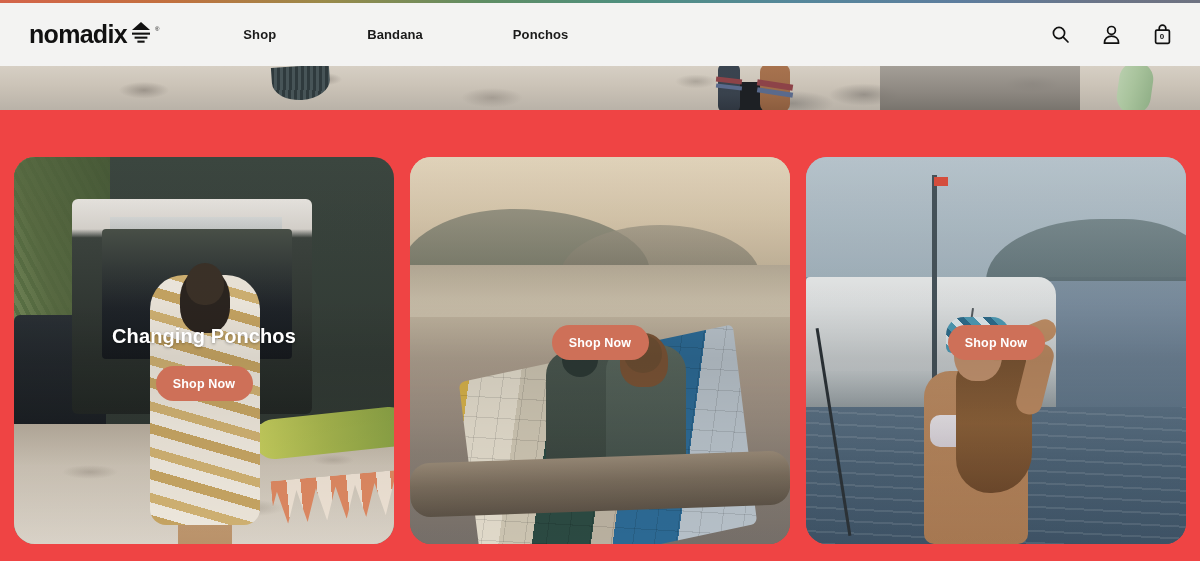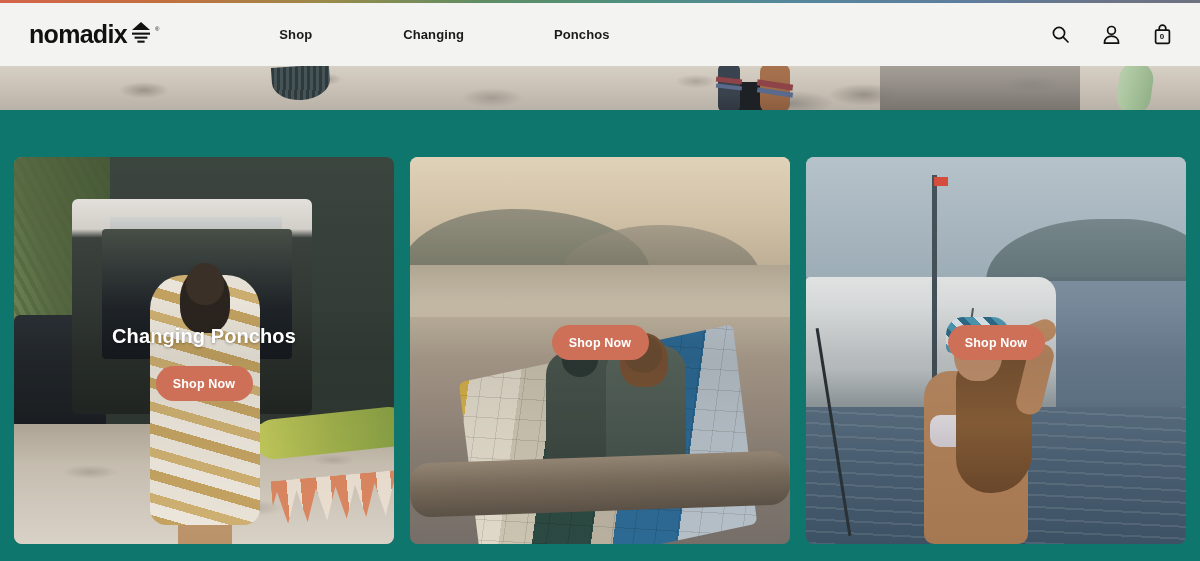--- a/index.html
+++ b/index.html
@@ -10,21 +10,21 @@
     height: 561px;
     overflow: hidden;
     background: #ffffff;
     font-family: "Liberation Sans", sans-serif;
   }
 
   .page {
     position: relative;
     width: 1200px;
     height: 561px;
-    background: #0f766e;
+    background: #ef4444;
   }
 
   
   .top-rule {
     position: absolute;
     top: 0; left: 0;
     width: 1200px;
     height: 3px;
     background: linear-gradient(90deg,
         #d4644a 0%,
@@ -74,21 +74,21 @@
     font-size: 6px;
     color: #111;
     align-self: flex-start;
     margin-top: 6px;
     margin-left: 1px;
   }
 
   .nav {
     display: flex;
     align-items: center;
-    margin-left: 120px;
+    margin-left: 84px;
     gap: 0;
     justify-content: center;
   }
   .nav-item {
     font-size: 13px;
     font-weight: 700;
     color: #1a1a1a;
     letter-spacing: 0.1px;
     cursor: pointer;
     white-space: nowrap;
@@ -234,21 +234,21 @@
     top: 157px;
     left: 14px;
     width: 1172px;
     height: 387px;
     display: flex;
     gap: 16px;
   }
   .card {
     position: relative;
     flex: 1 1 0;
-    border-radius: 8px;
+    border-radius: 21px;
     overflow: hidden;
     cursor: pointer;
   }
   .card-photo { position: absolute; inset: 0; }
   .card-overlay {
     position: absolute;
     inset: 0;
     background: linear-gradient(180deg,
        rgba(0,0,0,0.02) 0%,
        rgba(0,0,0,0.04) 38%,
@@ -664,21 +664,21 @@
           <rect x="2" y="11.6" width="18" height="2.1" fill="#111111"></rect>
           <rect x="4.6" y="15.6" width="12.8" height="2.1" fill="#111111"></rect>
           <rect x="7.4" y="19.6" width="7.2" height="2.1" fill="#111111"></rect>
         </svg>
       </span>
       <span class="logo-reg">®</span>
     </div>
 
     <nav class="nav">
       <a class="nav-item n0">Shop</a>
-      <a class="nav-item n1">Changing</a>
+      <a class="nav-item n1">Bandana</a>
       <a class="nav-item n3">Ponchos</a>
     </nav>
 
     <div class="header-actions">
 
       <div class="icon-btn">
         <svg width="19" height="19" viewBox="0 0 19 19" aria-hidden="true">
           <circle cx="8" cy="8" r="5.6" fill="none" stroke="#111111" stroke-width="1.7"></circle>
           <line x1="12.2" y1="12.2" x2="17" y2="17" stroke="#111111" stroke-width="1.7" stroke-linecap="round"></line>
         </svg>

